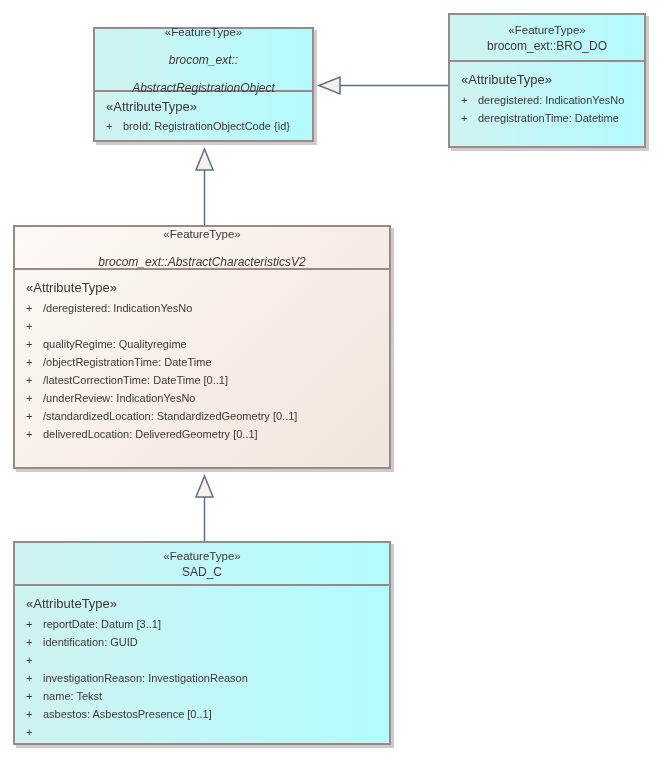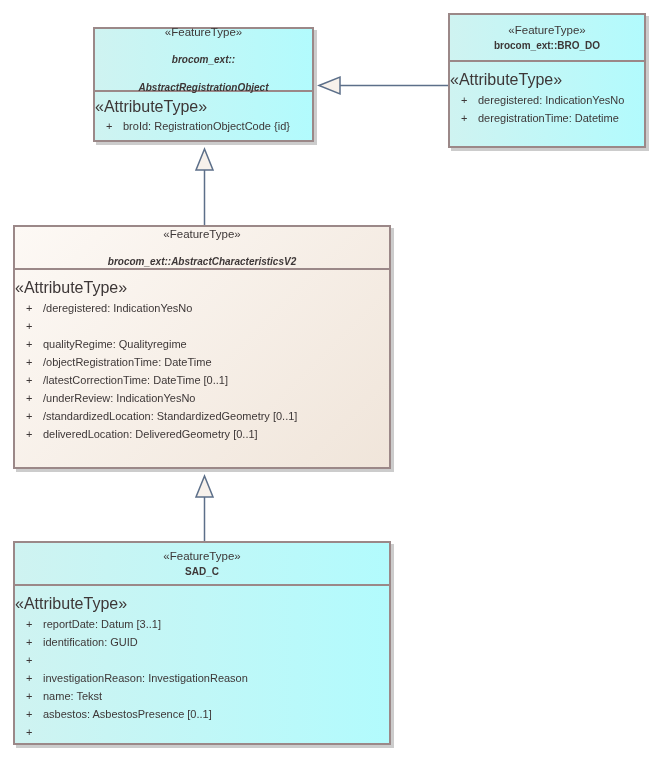--- a/index.html
+++ b/index.html
@@ -59,30 +59,31 @@
     flex-direction: column;
     align-items: center;
     justify-content: center;
     text-align: center;
   }
   .stereotype {
     font-size: 11.5px;
     line-height: 16px;
   }
   .cls-name {
-    font-size: 10px;
-    font-weight: bold;
+    font-size: 12px;
+    font-weight: normal;
     line-height: 16px;
     white-space: nowrap;
   }
   .abstract-name { font-style: italic; margin-top: 12px; }
   .cls-attrs { padding-top: 8px; }
   .attr-stereo {
-    font-size: 16px;
+    font-size: 13px;
     line-height: 20px;
+    padding-left: 11px;
     margin-bottom: 1px;
   }
   .attr-row {
     display: flex;
     font-size: 11px;
     line-height: 18px;
     white-space: nowrap;
     overflow: hidden;
   }
   .attr-vis {

